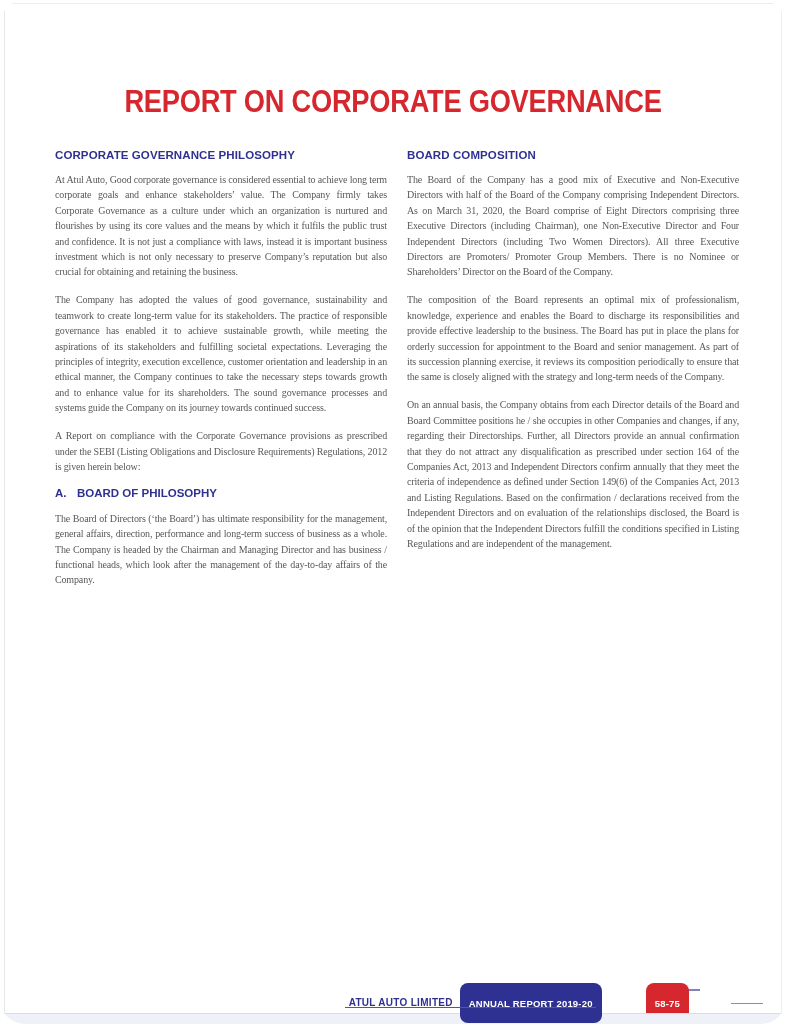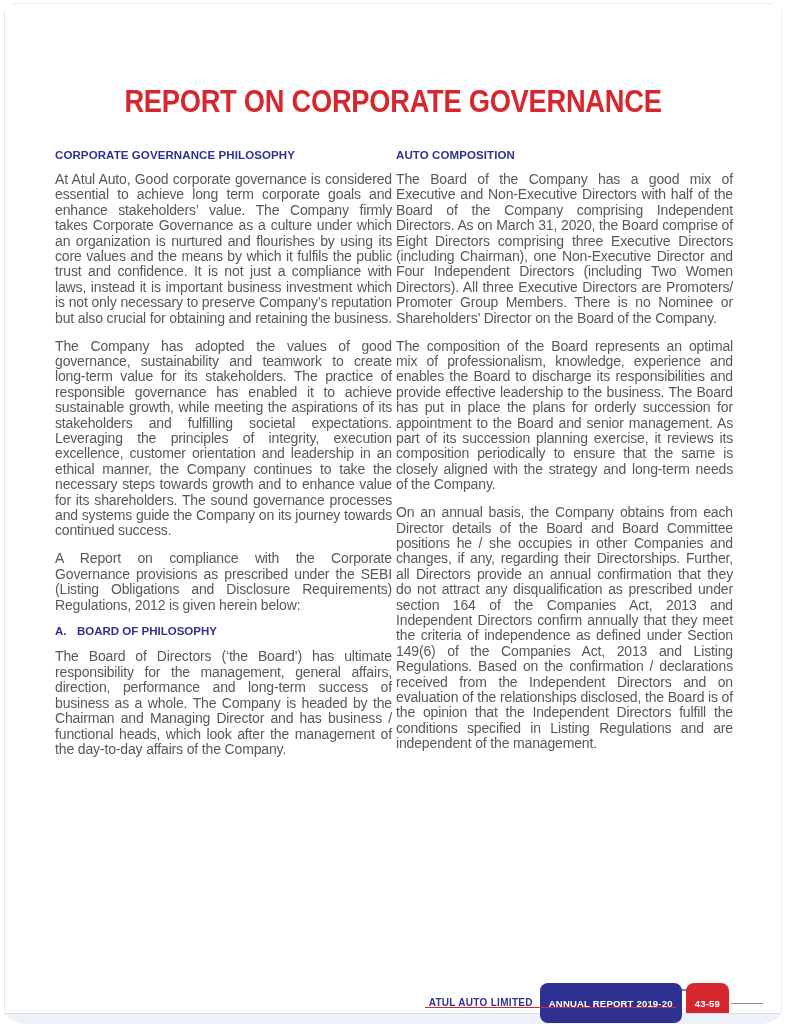--- a/index.html
+++ b/index.html
@@ -38,39 +38,40 @@
     transform-origin: 50% 50%;
     white-space: nowrap;
   }
 
   .columns {
     position: absolute;
     top: 149px;
     left: 55px;
     width: 684px;
     display: flex;
-    gap: 4px;
+    gap: 20px;
   }
   .col { width: 337px; }
 
   h2.sec-heading {
     margin: 0 0 11px 0;
     font-size: 11.5px;
     font-weight: bold;
     letter-spacing: 0.1px;
     color: #2f3192;
   }
   .col p {
     margin: 0 0 12.5px 0;
-    font-size: 14px;
+    font-size: 10px;
     line-height: 15.4px;
     letter-spacing: -0.15px;
     color: #57585b;
     text-align: justify;
     text-justify: inter-word;
+    font-family: Liberation Serif, serif;
   }
   h2.board-heading {
     margin: 2px 0 12px 0;
     font-size: 11.5px;
     font-weight: bold;
     color: #2f3192;
     display: flex;
   }
   h2.board-heading .letter { width: 22px; }
 
@@ -83,20 +84,21 @@
     height: 2px;
     background: #7d85bb;
   }
   .footer-row {
     position: absolute;
     bottom: 13px;
     right: 23px;
     height: 16px;
     display: flex;
     align-items: center;
+    gap: 40px;
   }
   .footer-left-group {
     position: relative;
     display: flex;
     align-items: center;
     height: 16px;
   }
   .footer-redline {
     position: absolute;
     left: -4px;
@@ -160,37 +162,37 @@
       <p>The Company has adopted the values of good governance, sustainability and teamwork to create long-term value for its stakeholders. The practice of responsible governance has enabled it to achieve sustainable growth, while meeting the aspirations of its stakeholders and fulfilling societal expectations. Leveraging the principles of integrity, execution excellence, customer orientation and leadership in an ethical manner, the Company continues to take the necessary steps towards growth and to enhance value for its shareholders. The sound governance processes and systems guide the Company on its journey towards continued success.</p>
       <p>A Report on compliance with the Corporate Governance provisions as prescribed under the SEBI (Listing Obligations and Disclosure Requirements) Regulations, 2012 is given herein below:</p>
       <h2 class="board-heading">
         <span class="letter">A.</span>
         <span>BOARD OF PHILOSOPHY</span>
       </h2>
       <p>The Board of Directors (‘the Board’) has ultimate responsibility for the management, general affairs, direction, performance and long-term success of business as a whole. The Company is headed by the Chairman and Managing Director and has business / functional heads, which look after the management of the day-to-day affairs of the Company.</p>
     </div>
 
     <div class="col">
-      <h2 class="sec-heading">AUTO COMPOSITION</h2>
+      <h2 class="sec-heading">BOARD COMPOSITION</h2>
       <p>The Board of the Company has a good mix of Executive and Non-Executive Directors with half of the Board of the Company comprising Independent Directors. As on March 31, 2020, the Board comprise of Eight Directors comprising three Executive Directors (including Chairman), one Non-Executive Director and Four Independent Directors (including Two Women Directors). All three Executive Directors are Promoters/ Promoter Group Members. There is no Nominee or Shareholders’ Director on the Board of the Company.</p>
       <p>The composition of the Board represents an optimal mix of professionalism, knowledge, experience and enables the Board to discharge its responsibilities and provide effective leadership to the business. The Board has put in place the plans for orderly succession for appointment to the Board and senior management. As part of its succession planning exercise, it reviews its composition periodically to ensure that the same is closely aligned with the strategy and long-term needs of the Company.</p>
       <p>On an annual basis, the Company obtains from each Director details of the Board and Board Committee positions he / she occupies in other Companies and changes, if any, regarding their Directorships. Further, all Directors provide an annual confirmation that they do not attract any disqualification as prescribed under section 164 of the Companies Act, 2013 and Independent Directors confirm annually that they meet the criteria of independence as defined under Section 149(6) of the Companies Act, 2013 and Listing Regulations. Based on the confirmation / declarations received from the Independent Directors and on evaluation of the relationships disclosed, the Board is of the opinion that the Independent Directors fulfill the conditions specified in Listing Regulations and are independent of the management.</p>
     </div>
   </div>
 
   <div class="footer-topline"></div>
 
   <div class="footer-row">
     <div class="footer-left-group">
       <span class="footer-redline"></span>
       <span class="company">ATUL AUTO LIMITED</span>
       <span class="pill pill-indigo">
         <span class="pill-text">ANNUAL REPORT 2019-20</span>
       </span>
     </div>
     <span class="pill pill-red">
-      <span class="pill-text">43-59</span>
+      <span class="pill-text">58-75</span>
     </span>
     <span class="tail-line"></span>
   </div>
 
   <div class="bottom-strip"></div>
 </div>
 
 </body></html>

